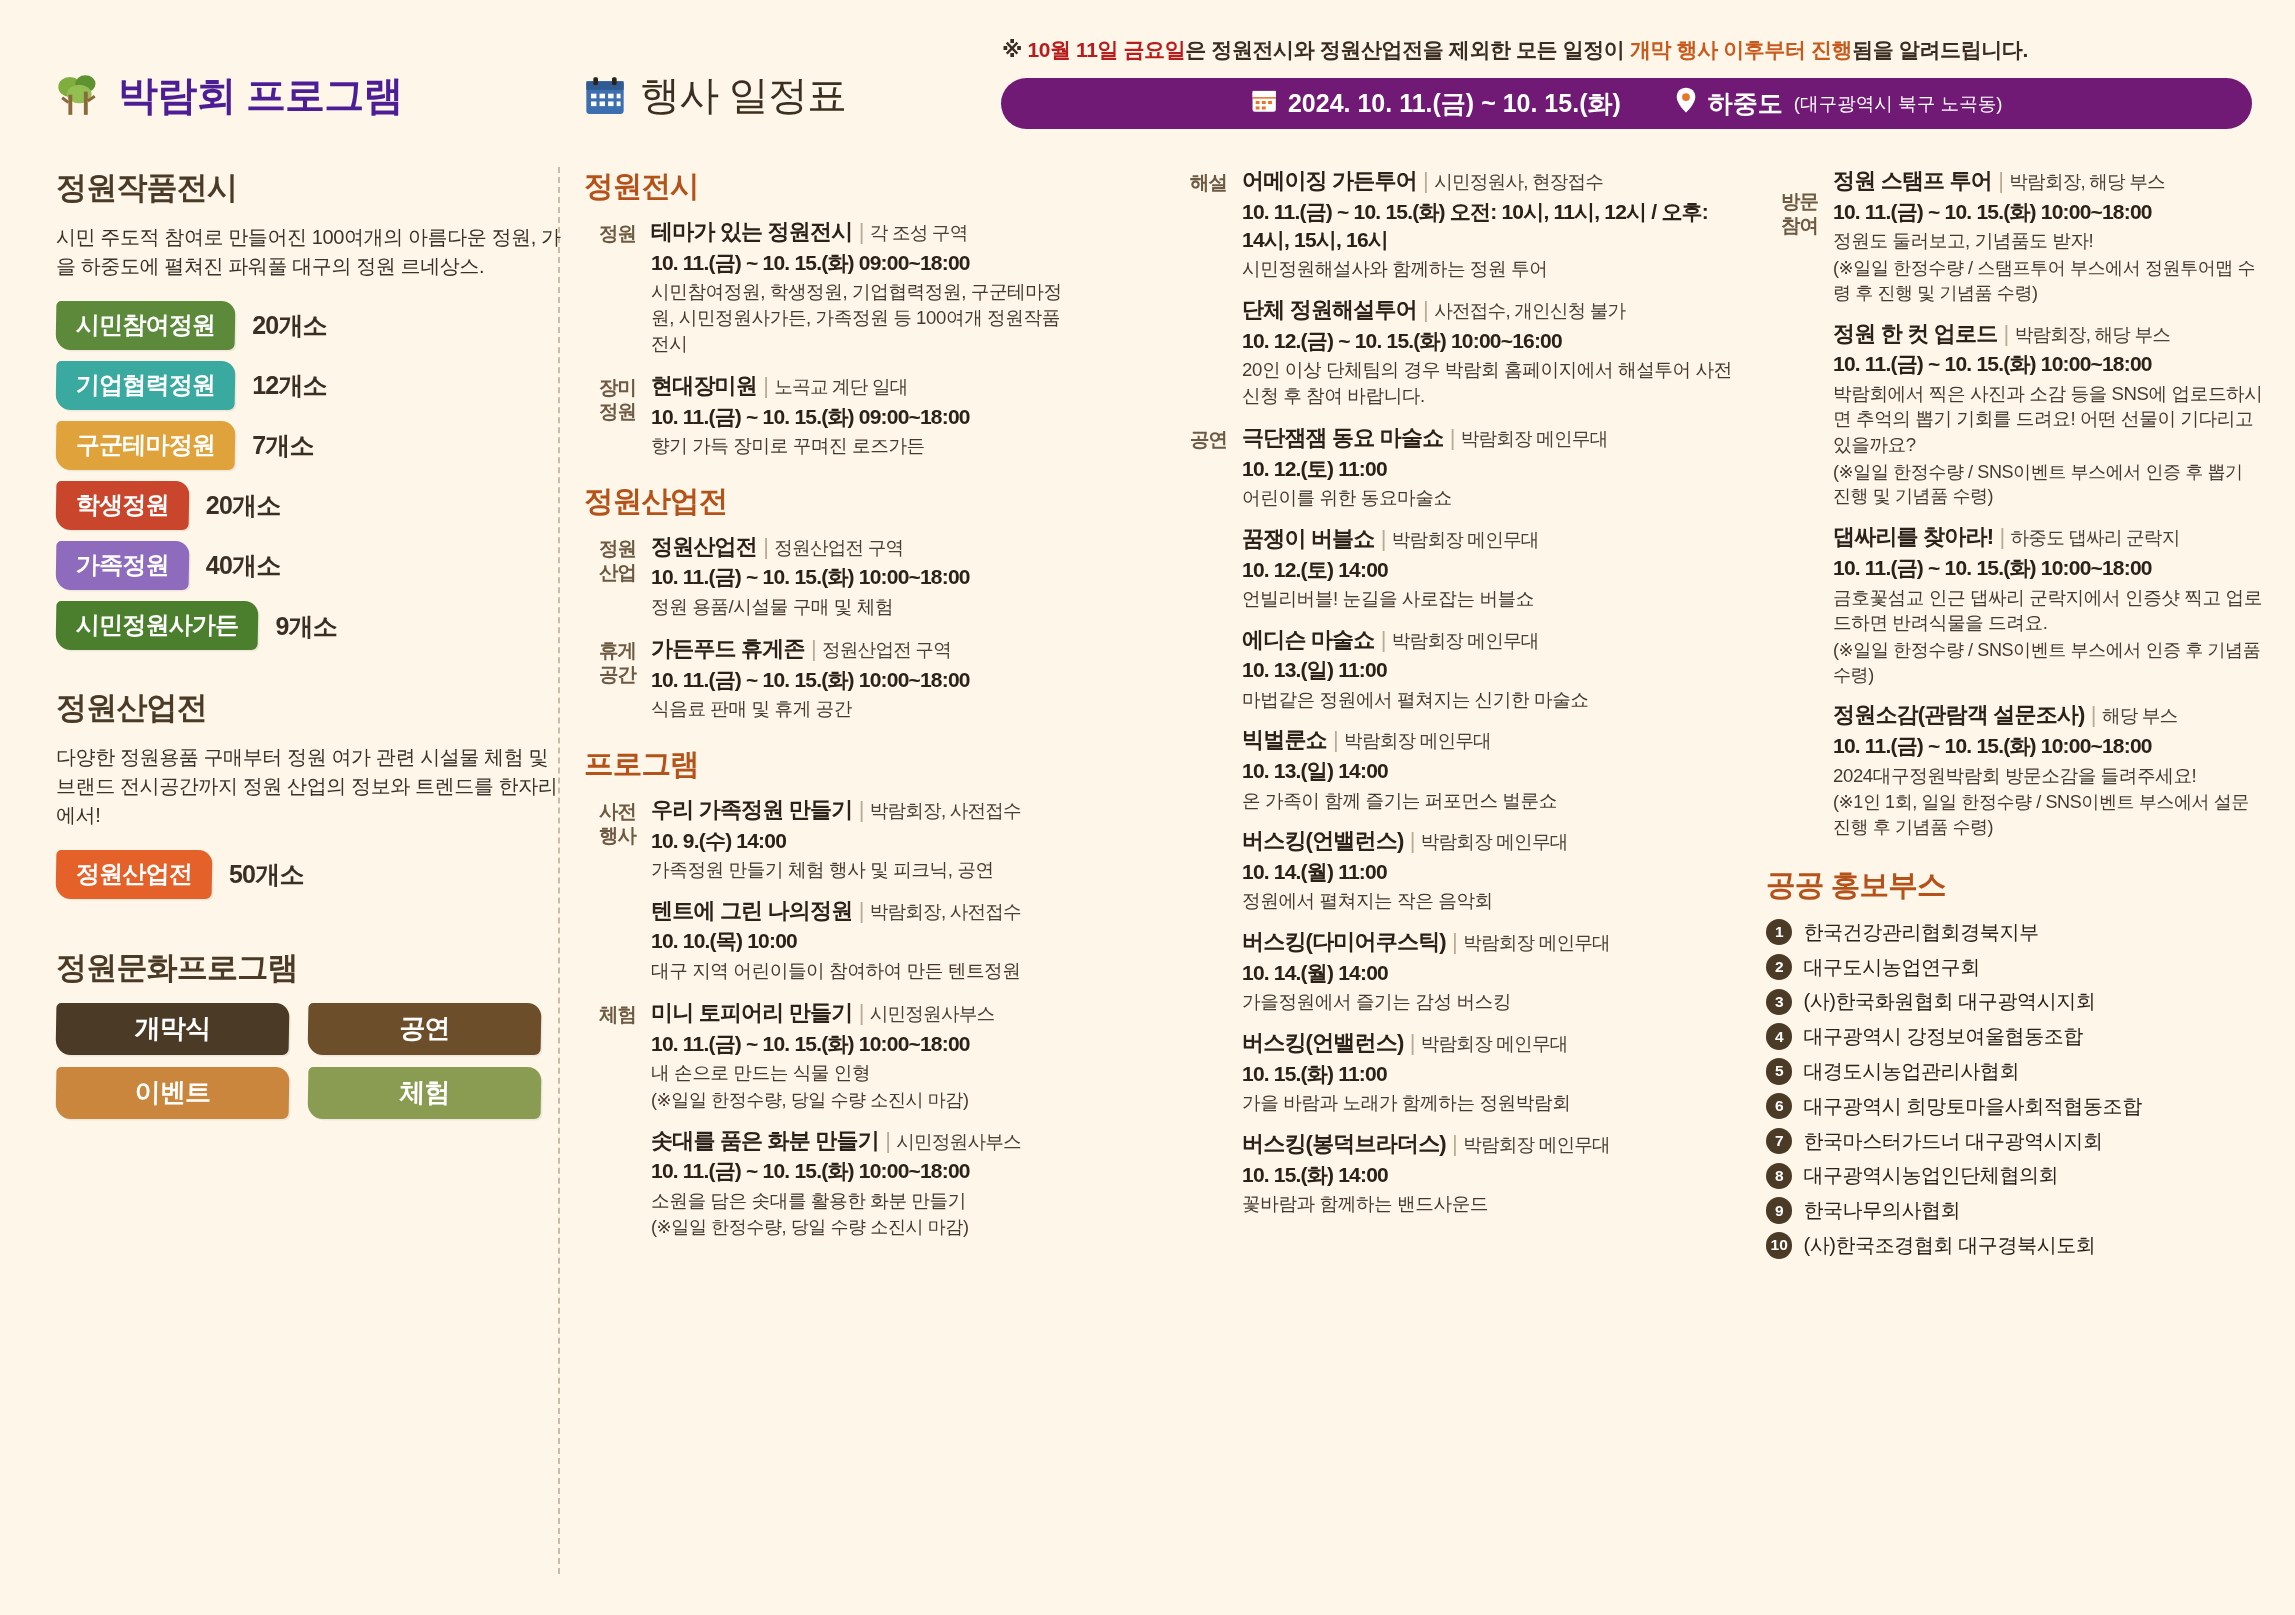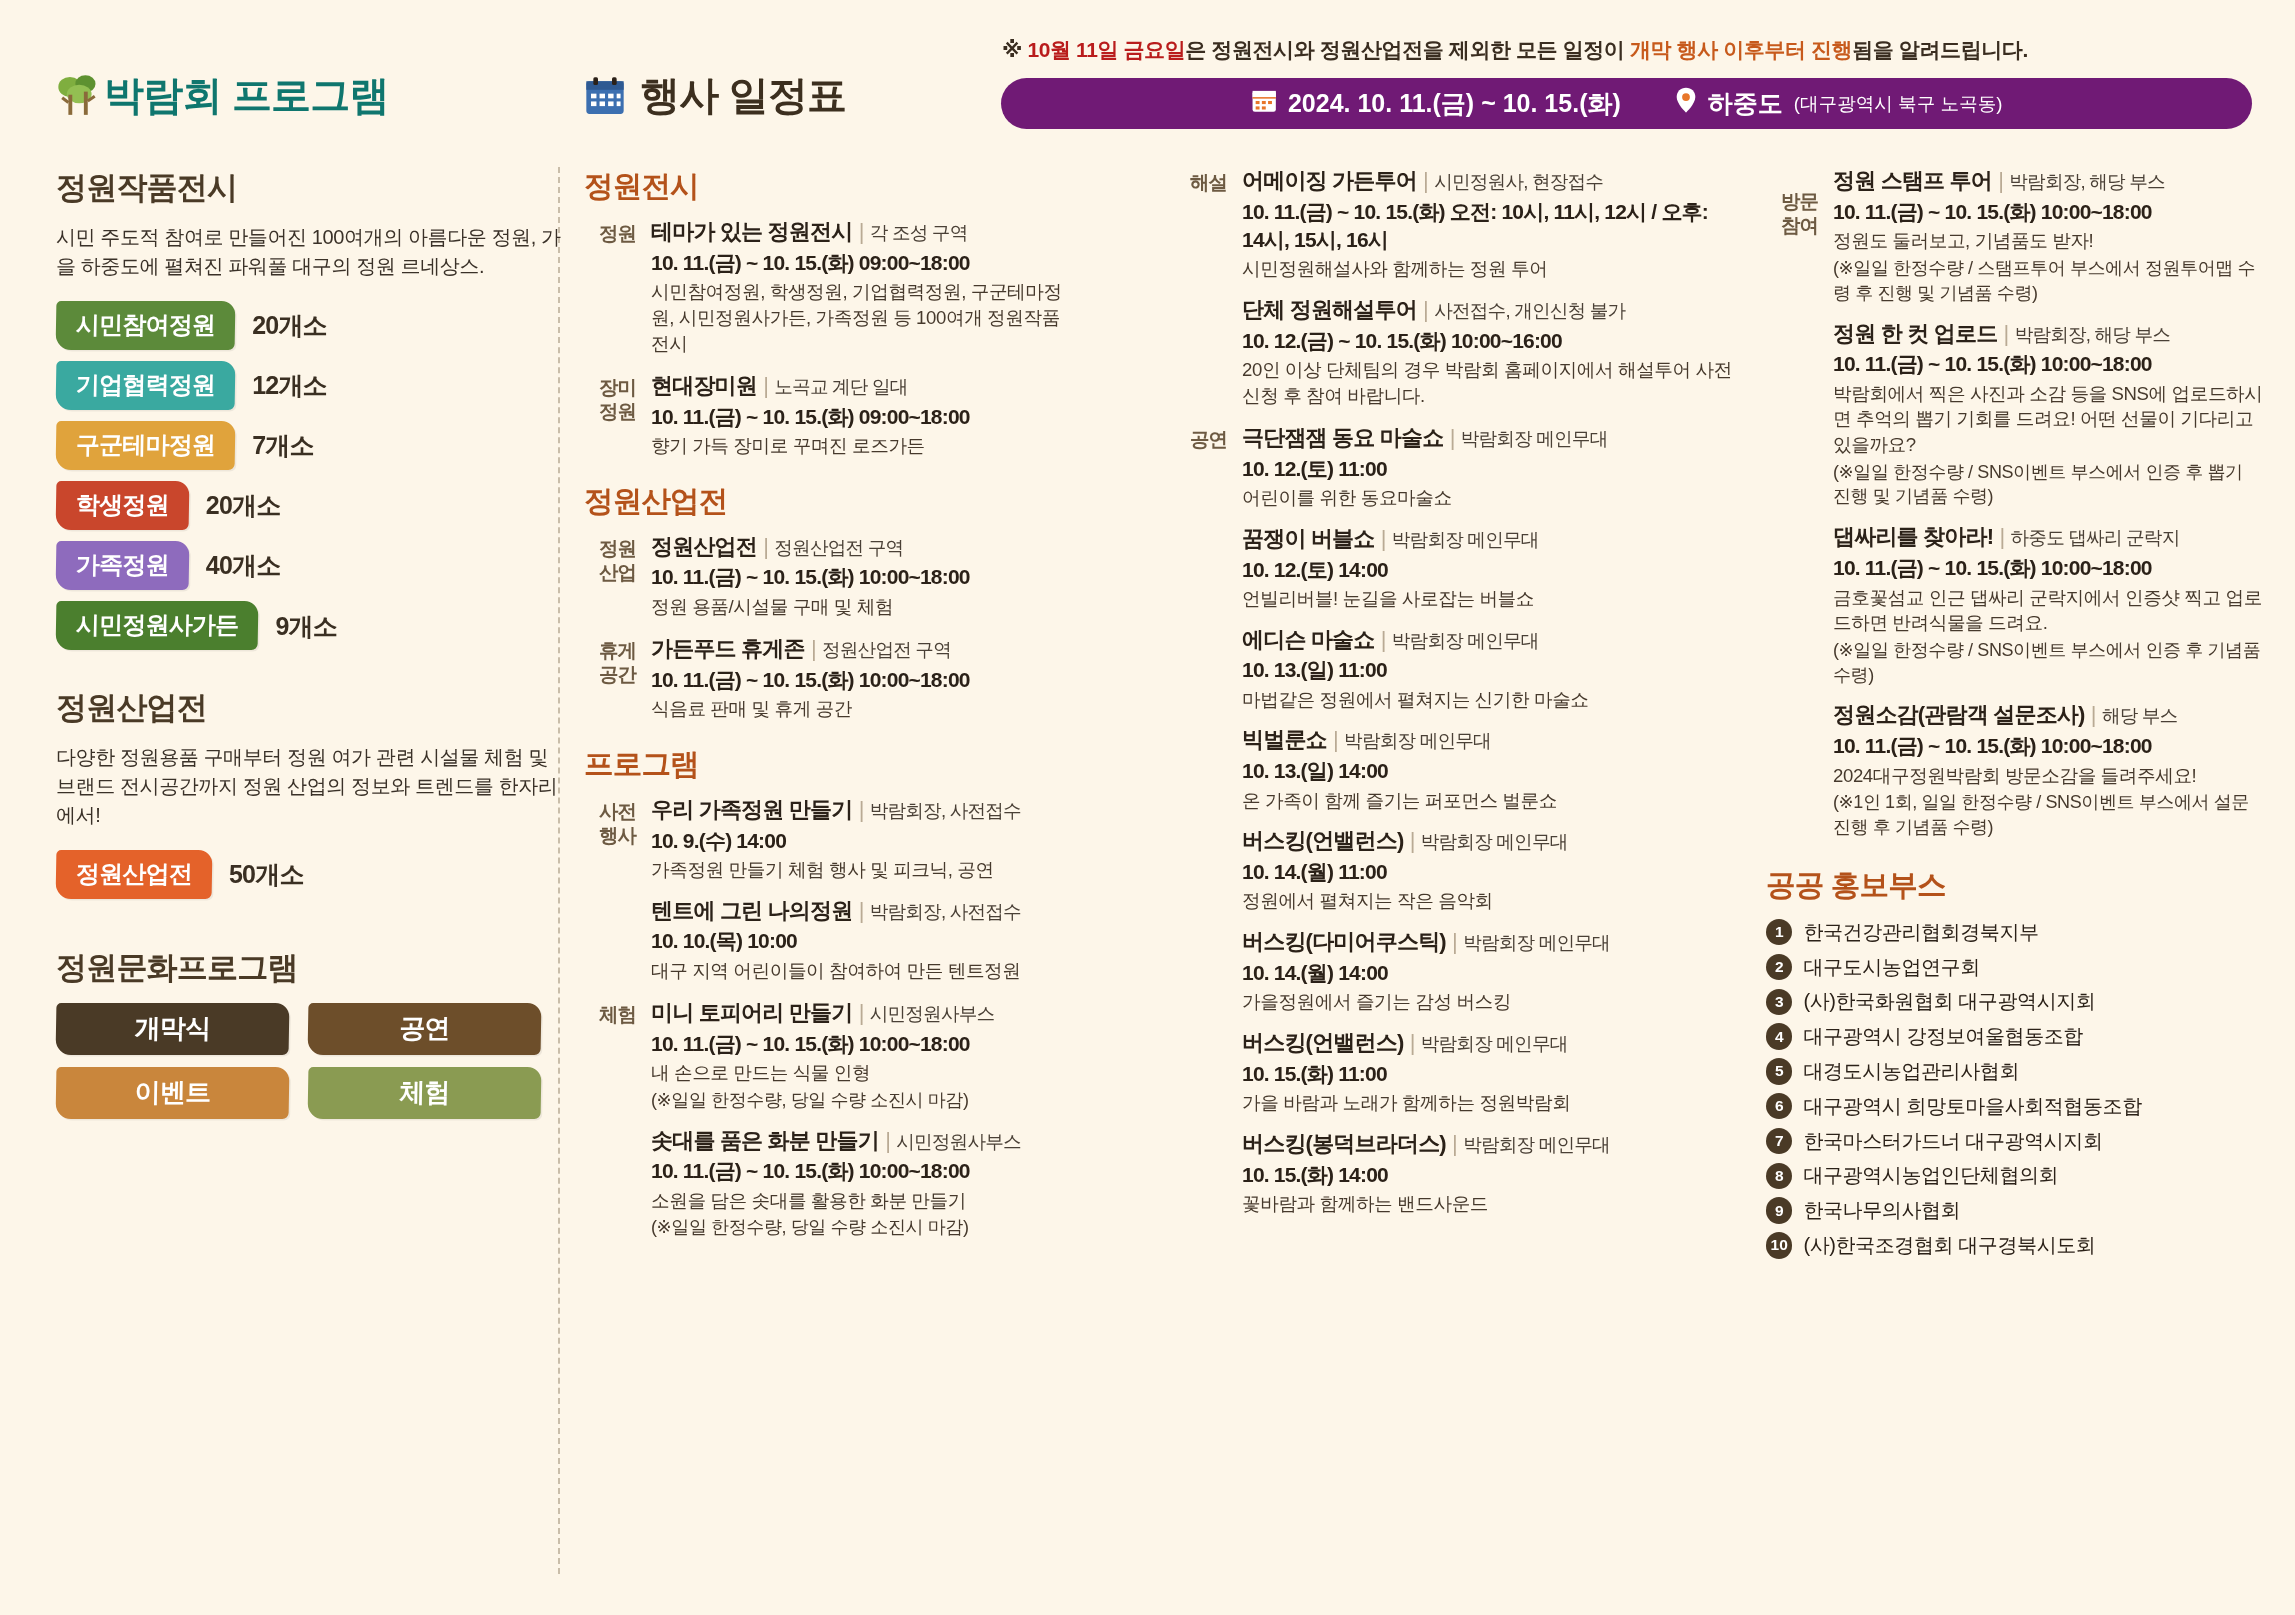--- a/index.html
+++ b/index.html
@@ -69,30 +69,30 @@
   }
   .div1 { left: 558px; }
 
   
   h1.brand {
     position: absolute;
     left: 56px; top: 68px;
     margin: 0;
     font-size: 40px;
     font-weight: bold;
-    color: #0f766e;
-    letter-spacing: -0.8px;
-    display: flex; align-items: center; gap: 0;
+    color: #4c1d95;
+    letter-spacing: -0.8px;
+    display: flex; align-items: center; gap: 14px;
   }
   h1.brand2 {
     position: absolute;
     left: 584px; top: 68px;
     margin: 0;
     font-size: 40px;
-    font-weight: bold;
+    font-weight: normal;
     color: #3c2f1f;
     letter-spacing: -0.8px;
     display: flex; align-items: center; gap: 14px;
   }
 
   .sec-title {
     font-size: 31px;
     font-weight: bold;
     color: #4a3a26;
     margin: 0 0 14px 0;

